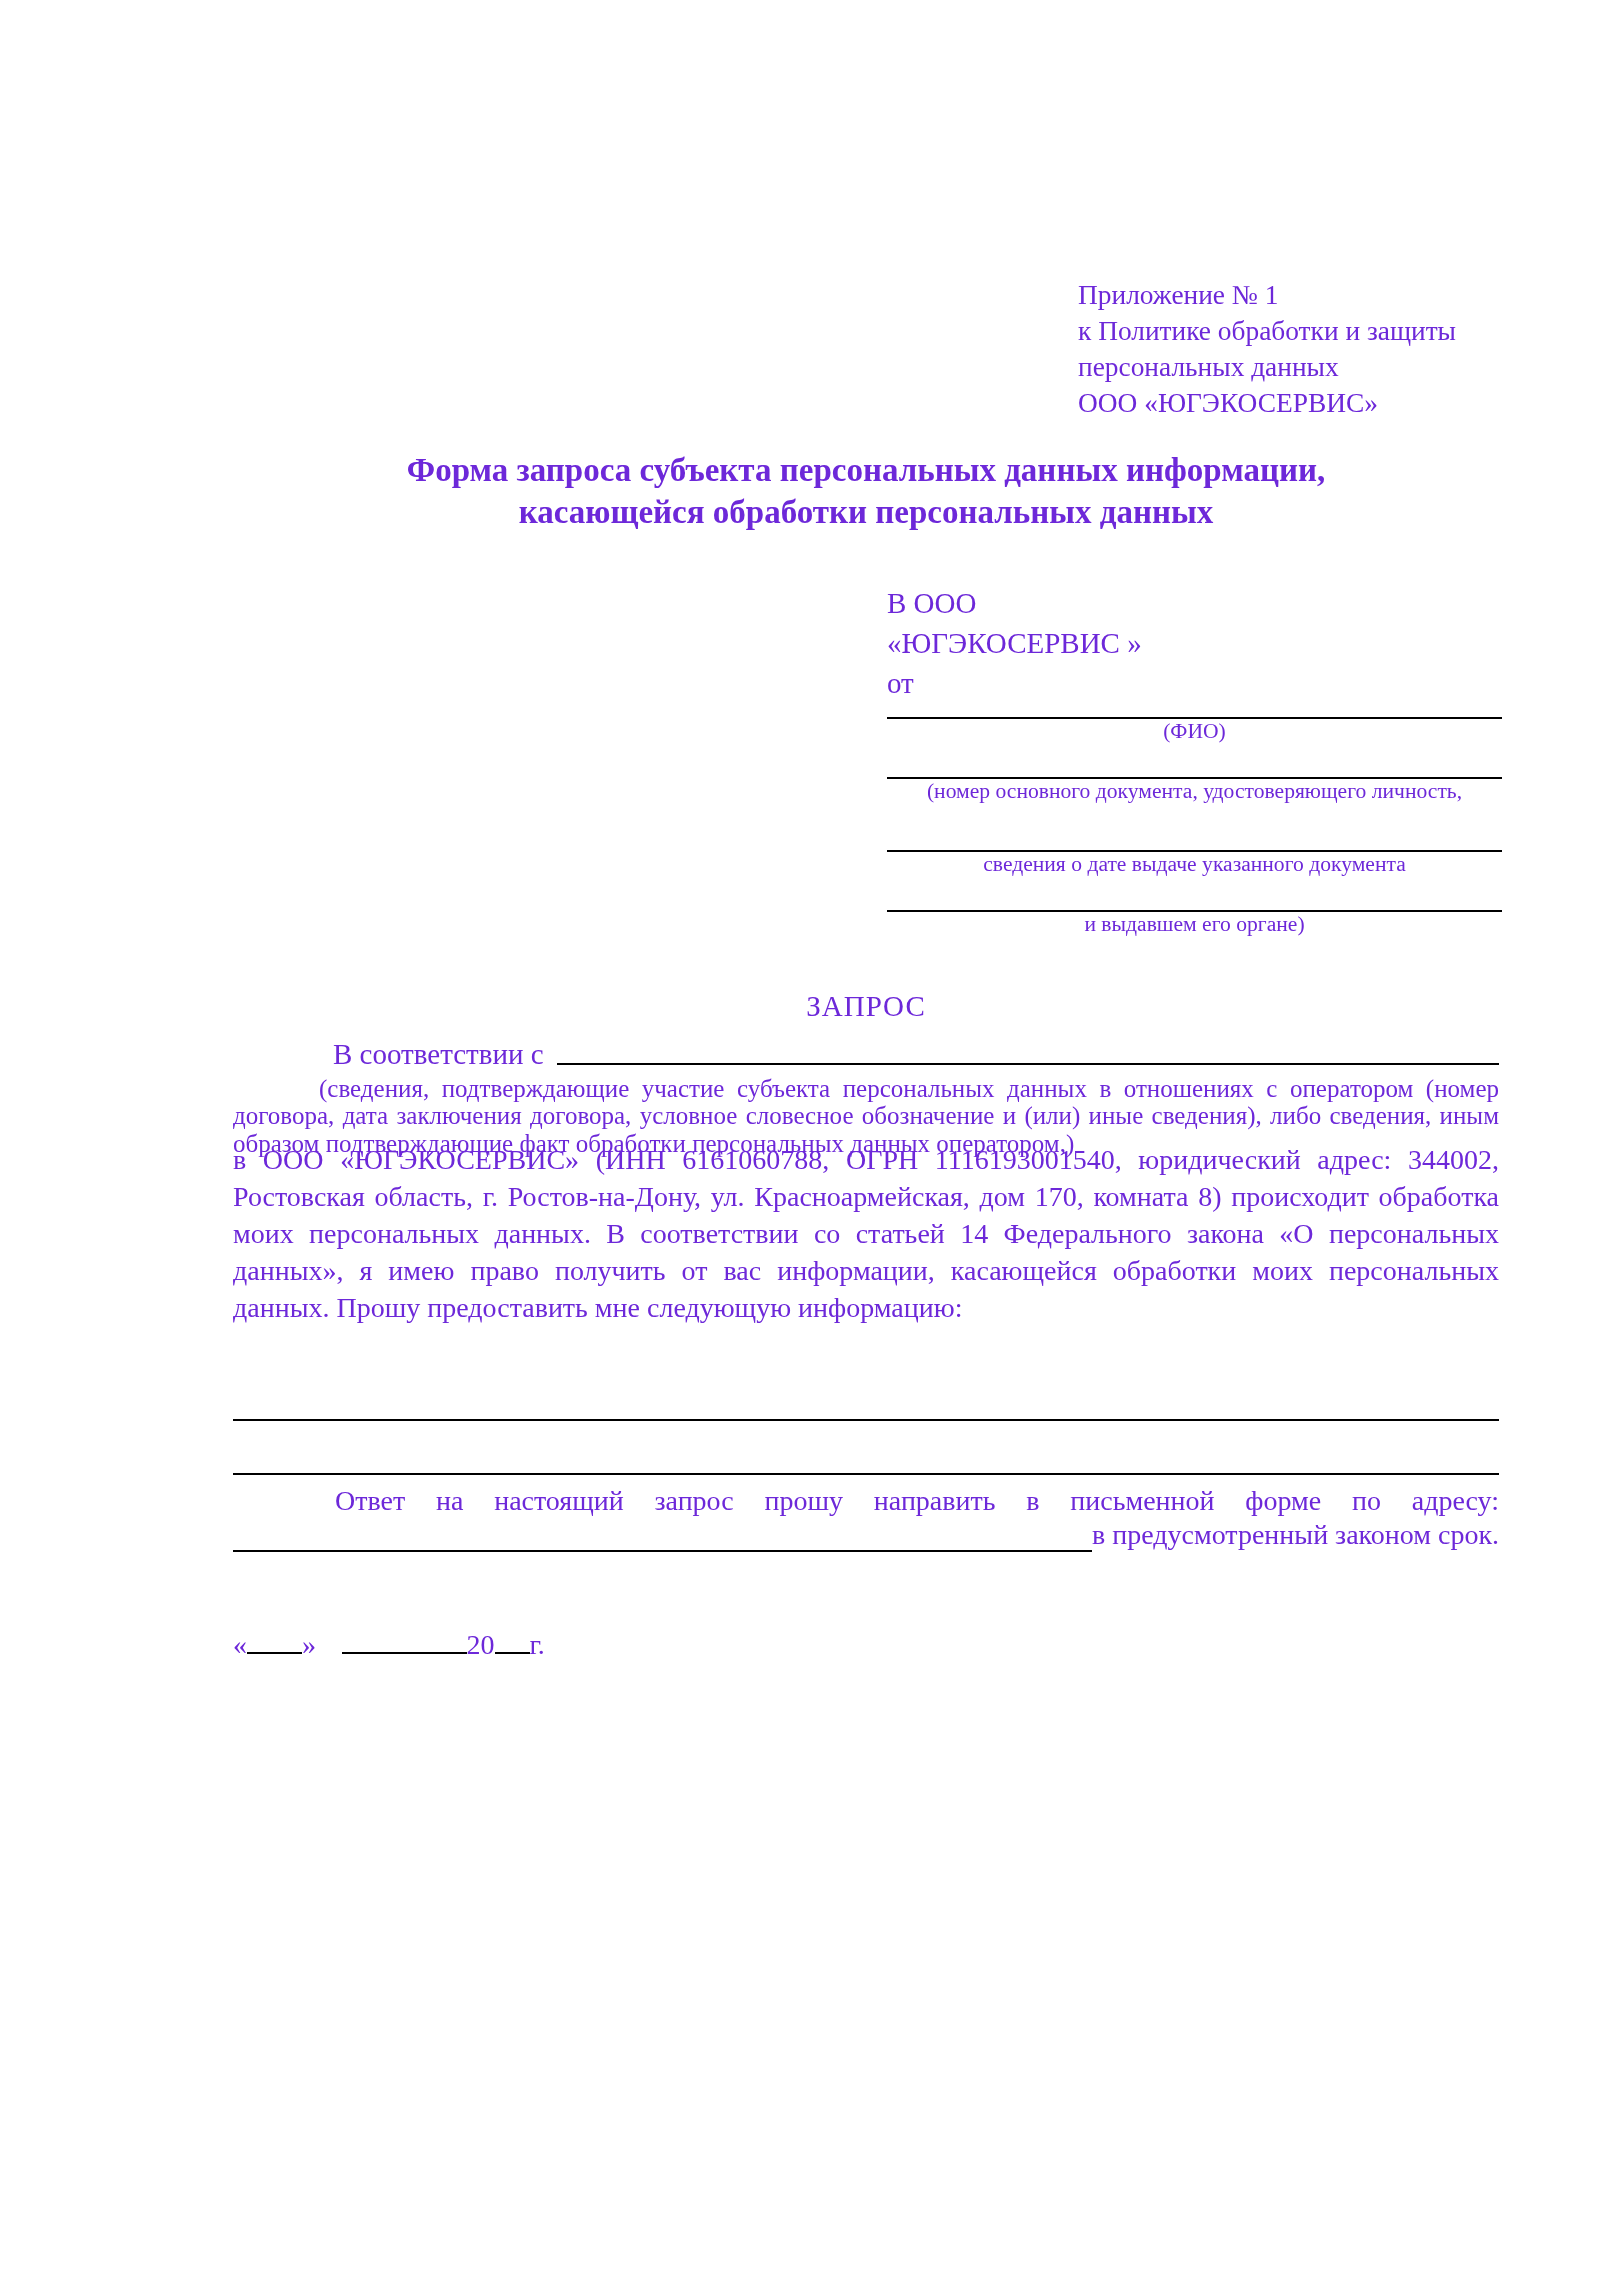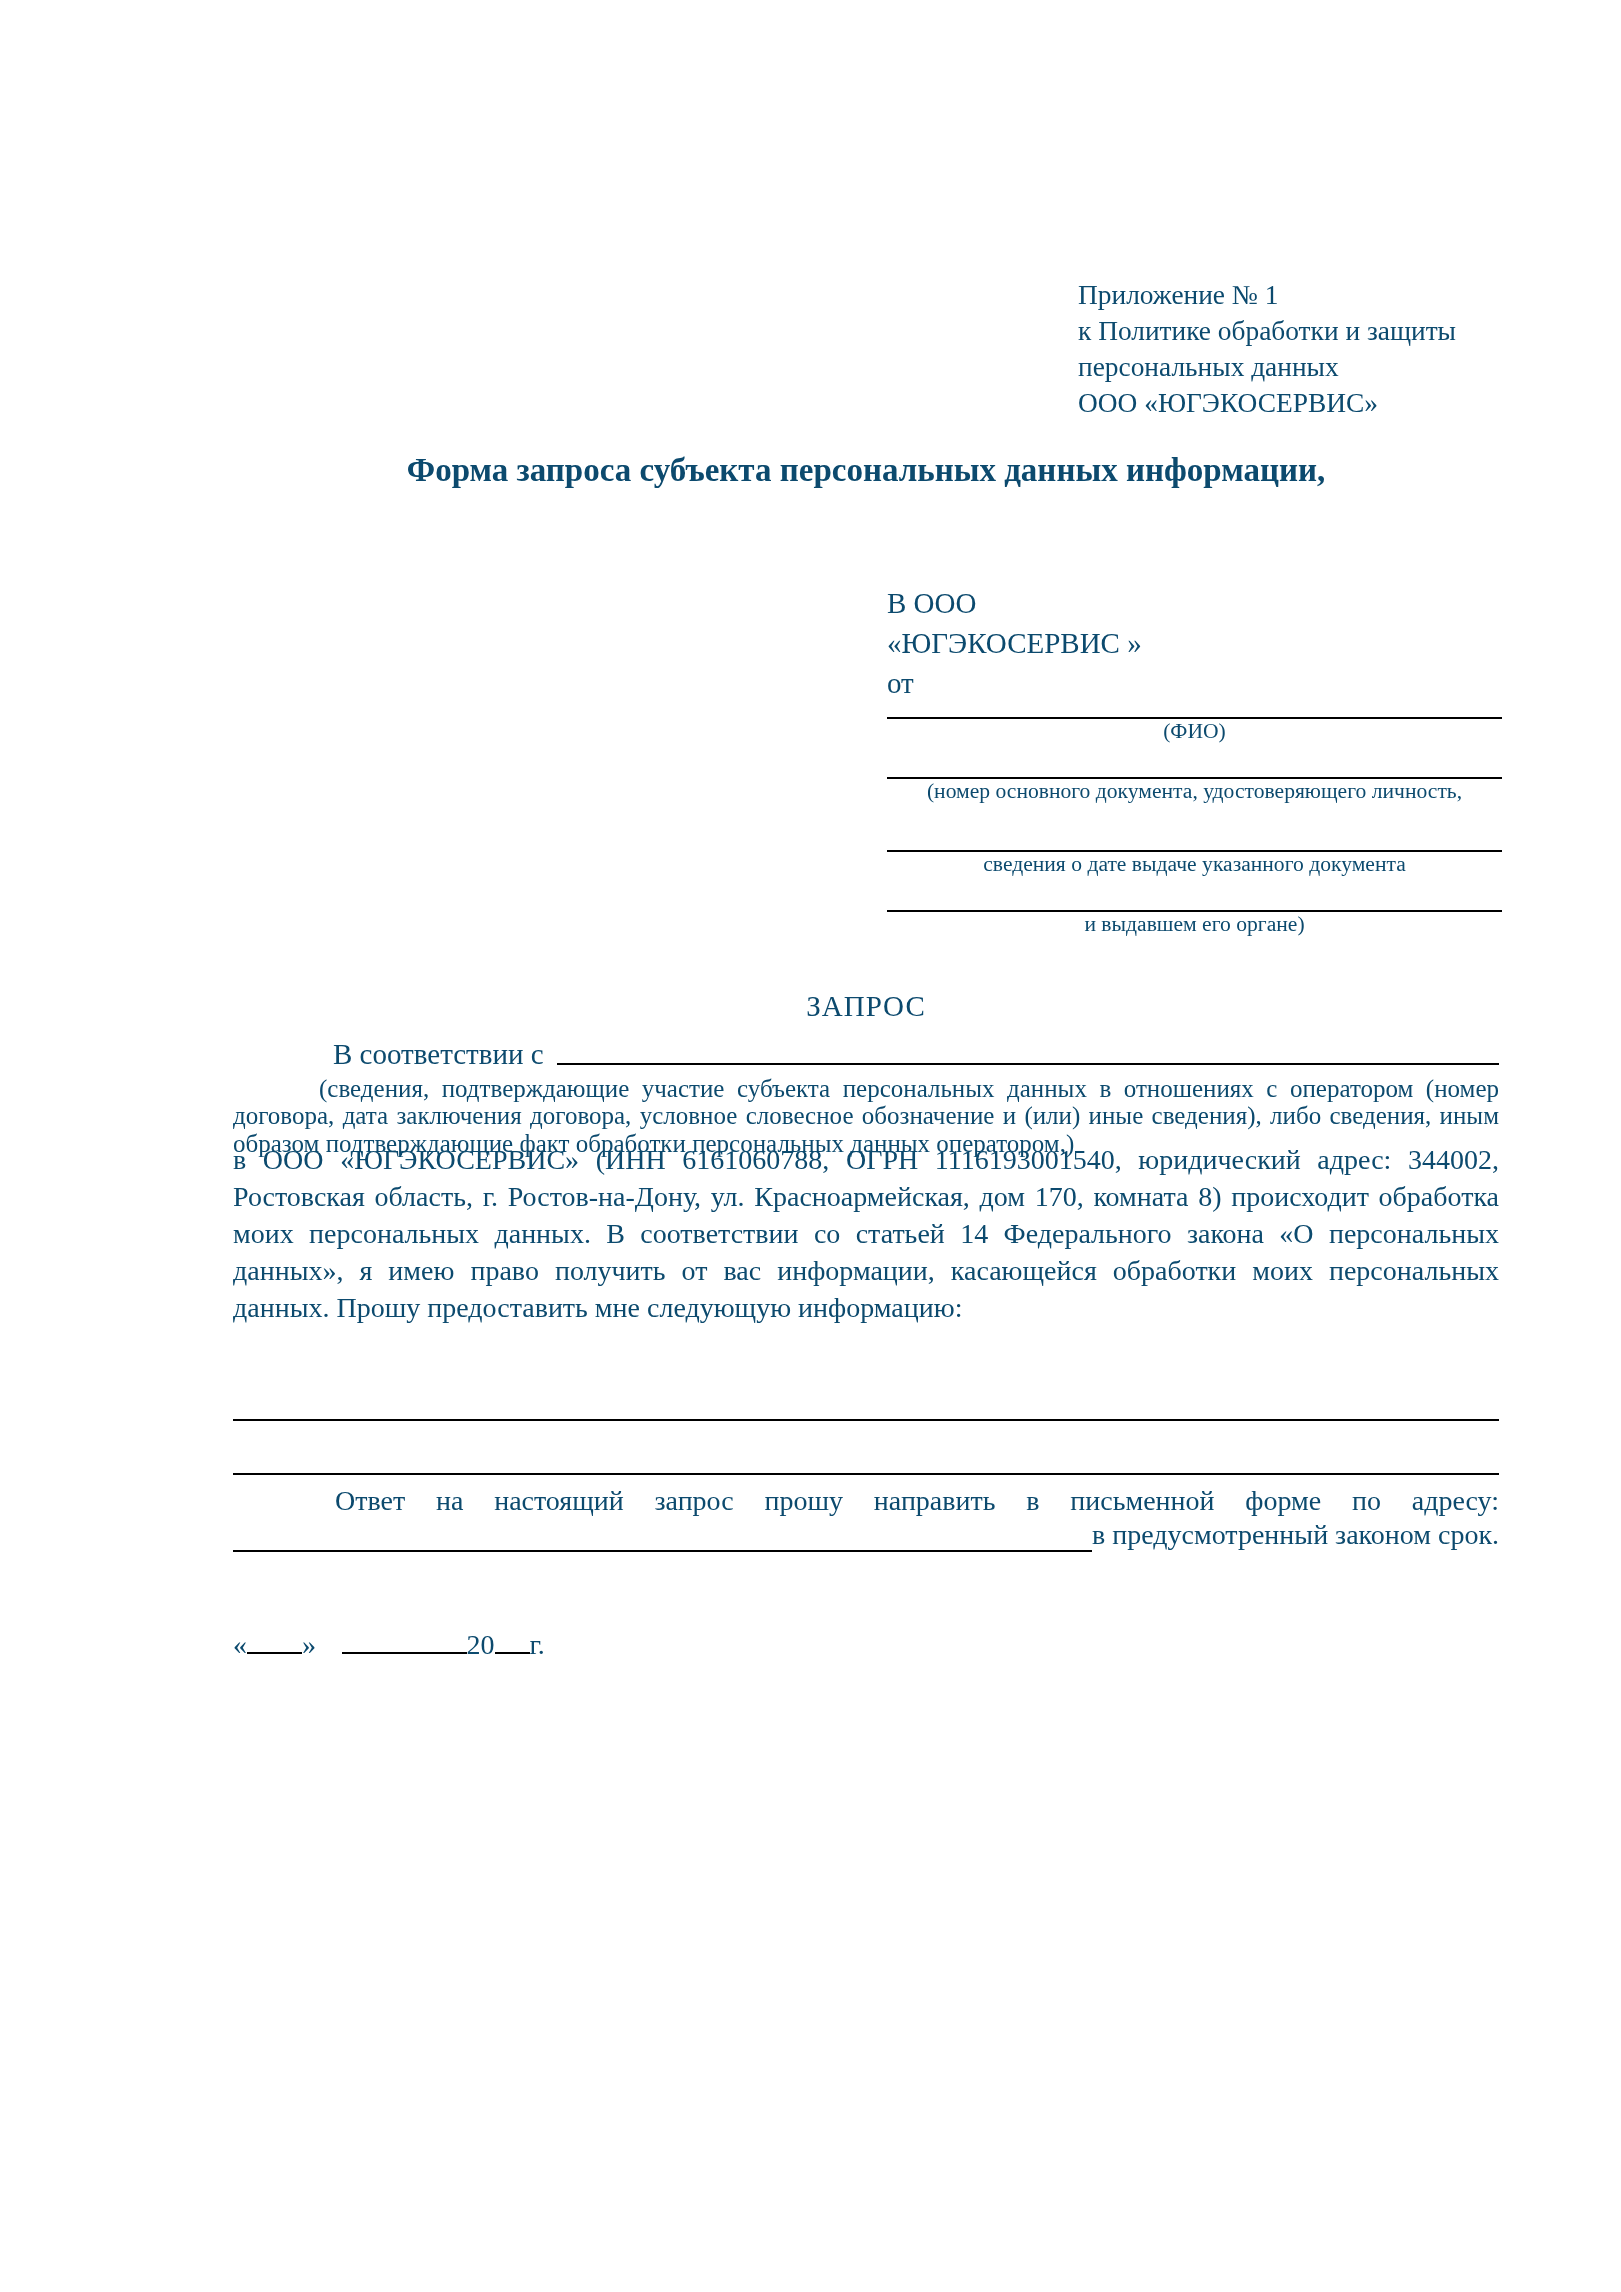--- a/index.html
+++ b/index.html
@@ -1,19 +1,19 @@
 <!DOCTYPE html>
 <html><head>
 <meta charset="utf-8">
 <style>
   html,body{margin:0;padding:0;background:#ffffff;}
   .page{
     position:relative;
     width:1621px;height:2293px;
-    background:#ffffff;color:#0c4a6e;
+    background:#ffffff;color:#6d28d9;
     font-family:"Liberation Serif","DejaVu Serif",serif;
     overflow:hidden;
   }
   .abs{position:absolute;}
 
   
   .header-block{left:1078px;top:277px;font-size:27.4px;line-height:36px;}
 
   
   .doc-title{left:233px;top:449px;width:1266px;text-align:center;
@@ -60,20 +60,21 @@
 
   <div class="abs header-block">
     <div>Приложение № 1</div>
     <div>к Политике обработки и защиты</div>
     <div>персональных данных</div>
     <div>ООО «ЮГЭКОСЕРВИС»</div>
   </div>
 
   <div class="abs doc-title">
     <div>Форма запроса субъекта персональных данных информации,</div>
+    <div>касающейся обработки персональных данных</div>
   </div>
 
   <div class="abs addressee">
     <div>В ООО</div>
     <div>«ЮГЭКОСЕРВИС »</div>
     <div>от</div>
 
     <div>
       <div class="blank-underline f1"></div>
       <div class="field-caption">(ФИО)</div>

